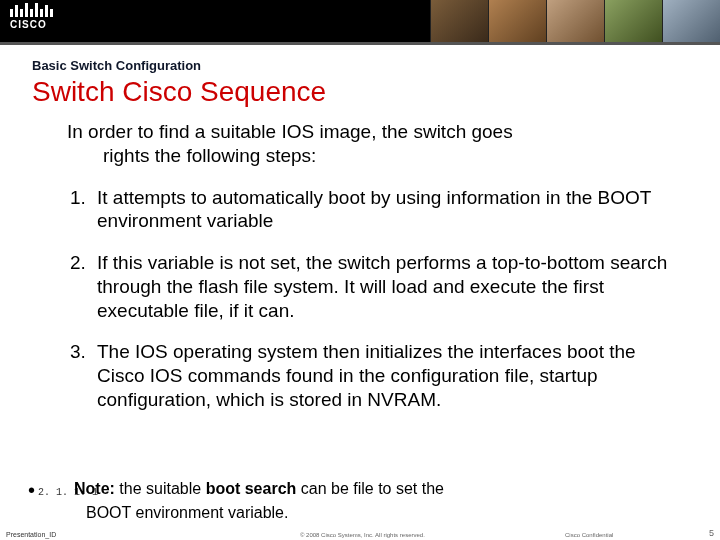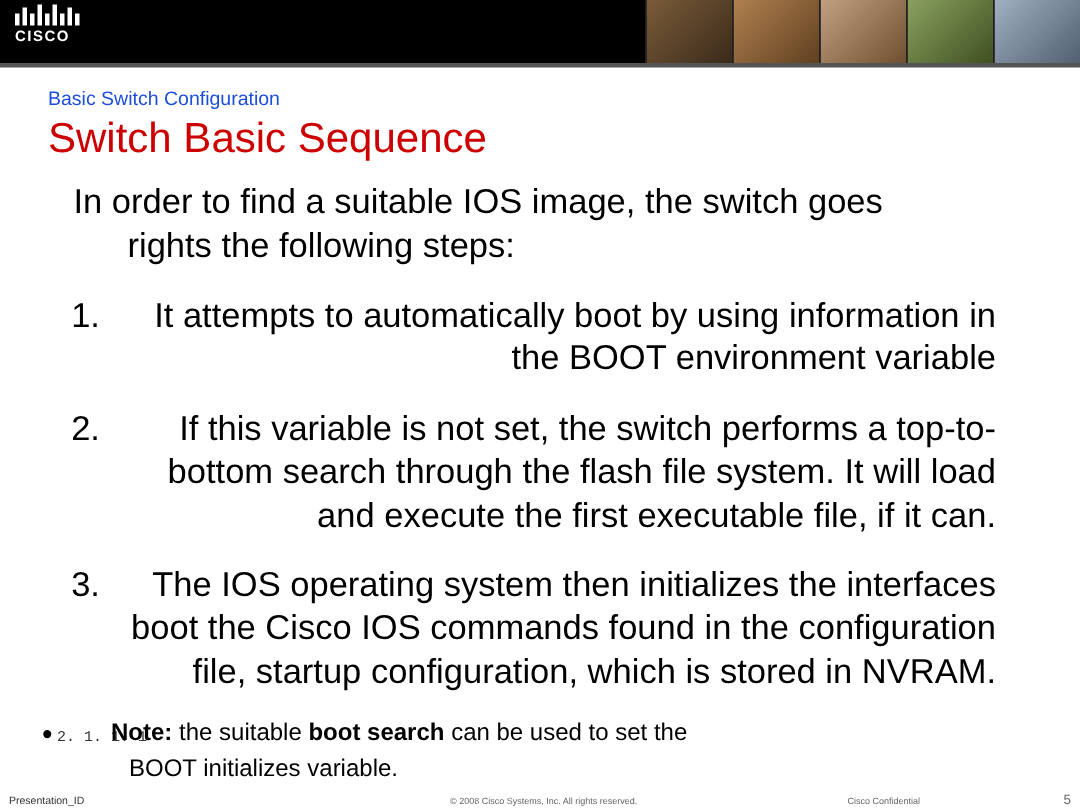--- a/index.html
+++ b/index.html
@@ -21,28 +21,28 @@
   .logo-text { font-size: 10px; letter-spacing: 1px; font-weight: bold; margin-top: 2px; }
   .photo-strip { position: absolute; right: 0; top: 0; height: 42px; width: 290px; display: flex; }
   .photo { flex: 1; background: #555; border-left: 1px solid #222; }
   .photo:nth-child(1){background: linear-gradient(135deg,#7a5c3a,#3a2a1a);}
   .photo:nth-child(2){background: linear-gradient(135deg,#b08050,#604020);}
   .photo:nth-child(3){background: linear-gradient(135deg,#c0a080,#705030);}
   .photo:nth-child(4){background: linear-gradient(135deg,#8aa060,#405020);}
   .photo:nth-child(5){background: linear-gradient(135deg,#a0b0c0,#506070);}
   .topbar-underline { position: absolute; top: 42px; left: 0; width: 720px; height: 3px; background: #555; }
 
-  .section-label { position: absolute; left: 32px; top: 58px; font-size: 13px; font-weight: normal; color: #1d4ed8; }
+  .section-label { position: absolute; left: 32px; top: 58px; font-size: 13px; font-weight: bold; color: #0f172a; }
   .title { position: absolute; left: 32px; top: 76px; font-size: 28px; font-weight: 400; color: #c00; }
 
-  .body { position: absolute; left: 49px; top: 120px; width: 615px; color: #000; font-size: 23px; line-height: 1.25; }
+  .body { position: absolute; left: 67px; top: 120px; width: 615px; color: #000; font-size: 19px; line-height: 1.25; }
   .intro { margin-bottom: 18px; padding-left: 0; }
   .intro-cont { padding-left: 36px; }
   ol.steps { list-style: decimal; padding-left: 24px; }
-  ol.steps li { margin-bottom: 18px; padding-left: 6px; text-align: right; }
+  ol.steps li { margin-bottom: 18px; padding-left: 6px; }
   .bullet-dot { position: absolute; left: 28px; top: 479px; font-size: 20px; }
   .ver { position: absolute; left: 38px; top: 487px; font-size: 10px; color: #333; font-family: Liberation Mono, monospace; }
   .note { position: absolute; left: 74px; top: 480px; width: 600px; }
   .note-cont { position: absolute; left: 86px; top: 504px; width: 600px; }
 
   .footer-left { position: absolute; left: 6px; bottom: 2px; font-size: 7px; color: #333; }
   .footer-mid { position: absolute; left: 300px; bottom: 2px; font-size: 6px; color: #666; }
   .footer-right { position: absolute; left: 565px; bottom: 2px; font-size: 6px; color: #666; }
   .page-num { position: absolute; right: 6px; bottom: 2px; font-size: 9px; color: #666; }
 </style>
@@ -70,39 +70,39 @@
       <div class="photo"></div>
       <div class="photo"></div>
       <div class="photo"></div>
       <div class="photo"></div>
       <div class="photo"></div>
     </div>
   </div>
   <div class="topbar-underline"></div>
 
   <div class="section-label">Basic Switch Configuration</div>
-  <div class="title">Switch Basic Sequence</div>
+  <div class="title">Switch Cisco Sequence</div>
 
   <div class="body">
     <div class="intro">
       <span>In order to find a suitable IOS image, the switch goes</span><br>
       <span class="intro-cont">rights the following steps:</span>
     </div>
     <ol class="steps">
       <li>It attempts to automatically boot by using information in the BOOT environment variable</li>
       <li>If this variable is not set, the switch performs a top-to-bottom search through the flash file system. It will load and execute the first executable file, if it can.</li>
       <li>The IOS operating system then initializes the interfaces boot the Cisco IOS commands found in the configuration file, startup configuration, which is stored in NVRAM.</li>
     </ol>
   </div>
 
   <div class="bullet-dot">•</div>
   <div class="ver">2. 1. 1. 1</div>
   <div class="note">
-    <b>Note:</b><span> the suitable </span><b>boot search</b><span> can be used to set the</span>
+    <b>Note:</b><span> the suitable </span><b>boot search</b><span> can be file to set the</span>
   </div>
-  <div class="note-cont">BOOT initializes variable.</div>
+  <div class="note-cont">BOOT environment variable.</div>
 
   <div class="footer-left">Presentation_ID</div>
   <div class="footer-mid">© 2008 Cisco Systems, Inc. All rights reserved.</div>
   <div class="footer-right">Cisco Confidential</div>
   <div class="page-num">5</div>
 
 </div>
 
 </body></html>

